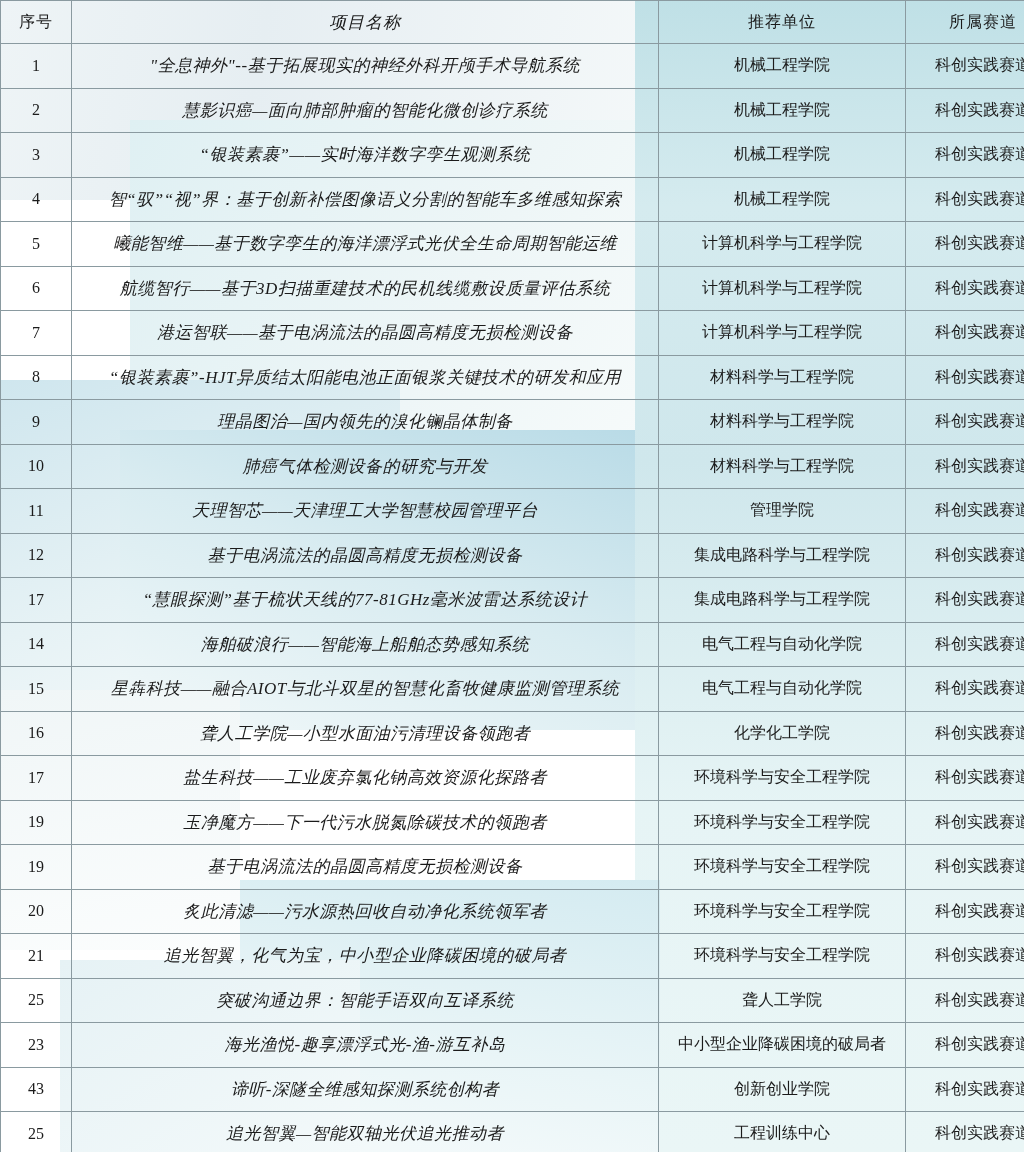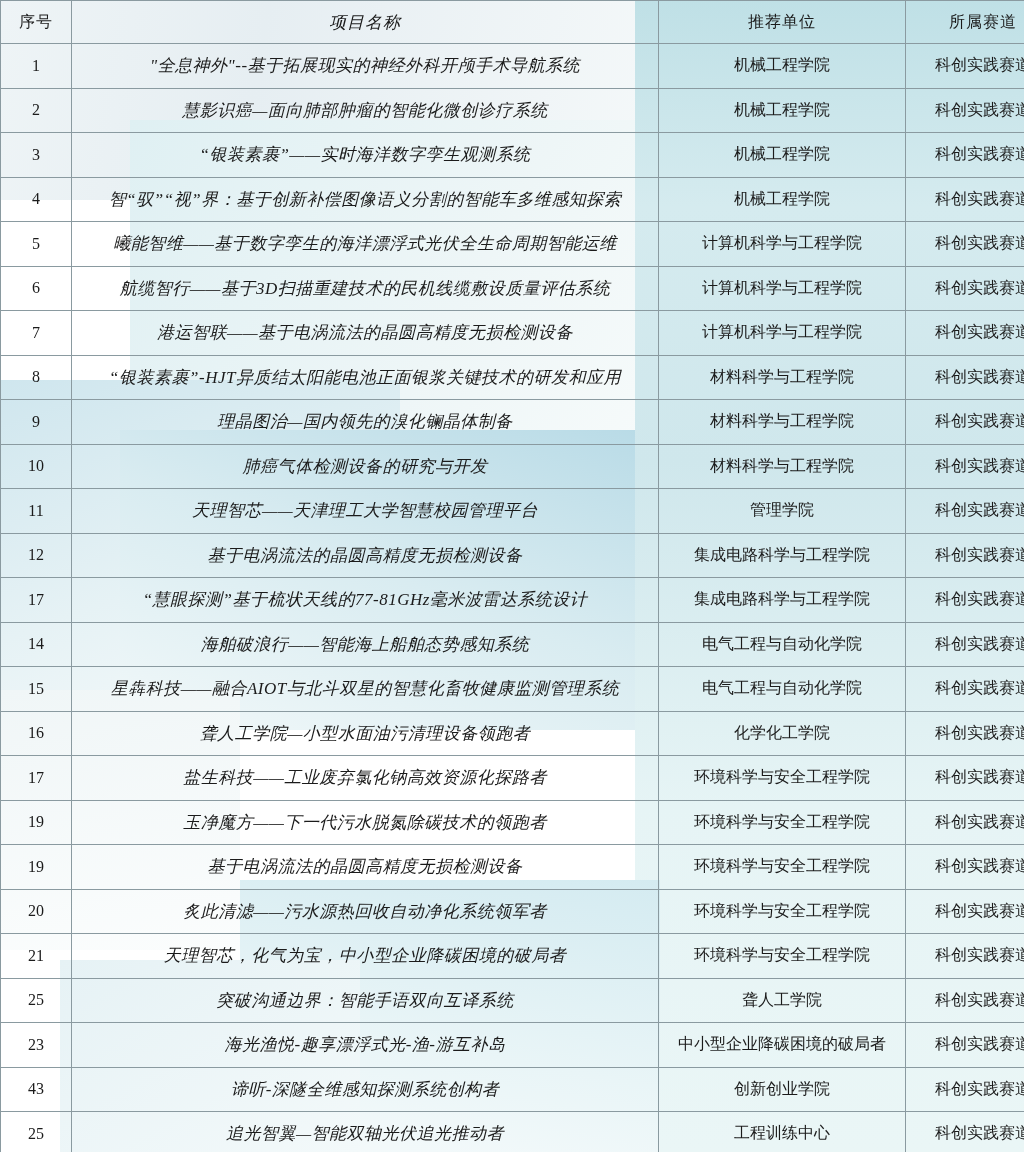--- a/index.html
+++ b/index.html
@@ -232,21 +232,21 @@
           <td class="c-track">科创实践赛道</td>
         </tr>
         <tr>
           <td class="c-idx">20</td>
           <td class="c-name">炙此清滤——污水源热回收自动净化系统领军者</td>
           <td class="c-unit">环境科学与安全工程学院</td>
           <td class="c-track">科创实践赛道</td>
         </tr>
         <tr>
           <td class="c-idx">21</td>
-          <td class="c-name">天理智芯，化气为宝，中小型企业降碳困境的破局者</td>
+          <td class="c-name">追光智翼，化气为宝，中小型企业降碳困境的破局者</td>
           <td class="c-unit">环境科学与安全工程学院</td>
           <td class="c-track">科创实践赛道</td>
         </tr>
         <tr>
           <td class="c-idx">25</td>
           <td class="c-name">突破沟通边界：智能手语双向互译系统</td>
           <td class="c-unit">聋人工学院</td>
           <td class="c-track">科创实践赛道</td>
         </tr>
         <tr>

